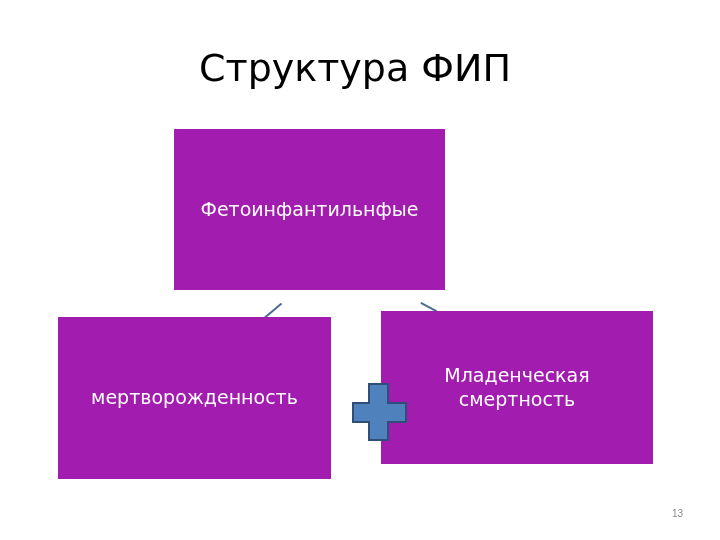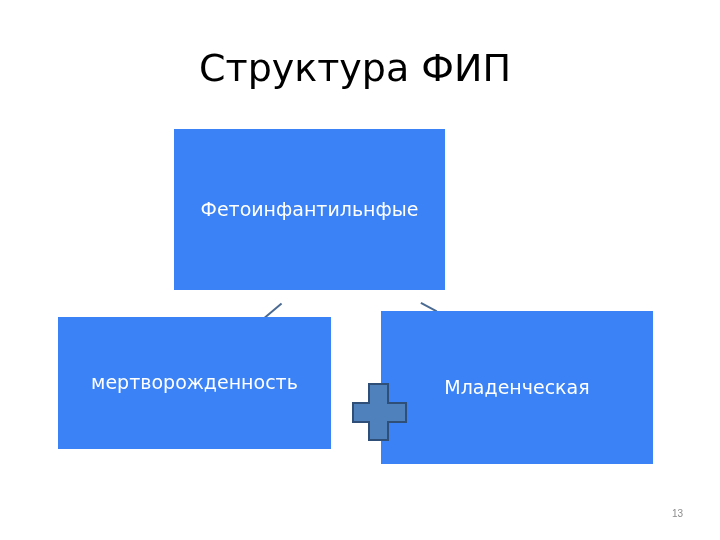--- a/index.html
+++ b/index.html
@@ -1,20 +1,20 @@
 <!DOCTYPE html>
 <html><head>
 <meta charset="utf-8">
 <style>
   html, body { margin:0; padding:0; }
   body { width:720px; height:540px; background:#ffffff; position:relative; overflow:hidden; font-family:"Liberation Sans", sans-serif; }
   .title { position:absolute; left:0; width:720px; top:46px; text-align:center; font-size:38px; color:#000; font-family:"DejaVu Sans", sans-serif; font-weight:normal; letter-spacing:0px; transform:translateX(-5px); }
-  .box { position:absolute; background:#3b82f6; color:#fff; display:flex; align-items:center; justify-content:center; text-align:center; font-family:"DejaVu Sans", sans-serif; line-height:1.25; }
+  .box { position:absolute; background:#a21caf; color:#fff; display:flex; align-items:center; justify-content:center; text-align:center; font-family:"DejaVu Sans", sans-serif; line-height:1.25; }
   .top { left:174px; top:129px; width:271px; height:161px; font-size:19px; }
-  .left { left:58px; top:317px; width:273px; height:132px; font-size:19px; }
+  .left { left:58px; top:317px; width:273px; height:162px; font-size:19px; }
   .right { left:381px; top:311px; width:272px; height:153px; font-size:19px; }
   .conn { position:absolute; height:1.5px; background:#4a6a92; transform-origin:0 50%; }
   .plus { position:absolute; left:352px; top:383px; width:55px; height:58px; }
   .pagenum { position:absolute; left:672px; top:508px; font-size:10px; color:#8c8c8c; }
 </style>
 </head>
 <body>
 
 <div class="title">Структура ФИП</div>
 
@@ -27,20 +27,21 @@
 <div class="conn" style="left:263px; top:318px; width:24px; transform:rotate(-40deg);"></div>
 <div class="conn" style="left:421px; top:302px; width:18px; transform:rotate(28deg);"></div>
 
 <div class="box left">
   <div>мертворожденность</div>
 </div>
 
 <div class="box right">
   <div>
     <div>Младенческая</div>
+    <div>смертность</div>
   </div>
 </div>
 
 <svg class="plus" viewBox="0 0 55 58">
   <path d="M17,1 H36 V20 H54 V39 H36 V57 H17 V39 H1 V20 H17 Z" fill="#4f81bd" stroke="#2f4f78" stroke-width="2"></path>
 </svg>
 
 <div class="pagenum">13</div>
 
 </body></html>

